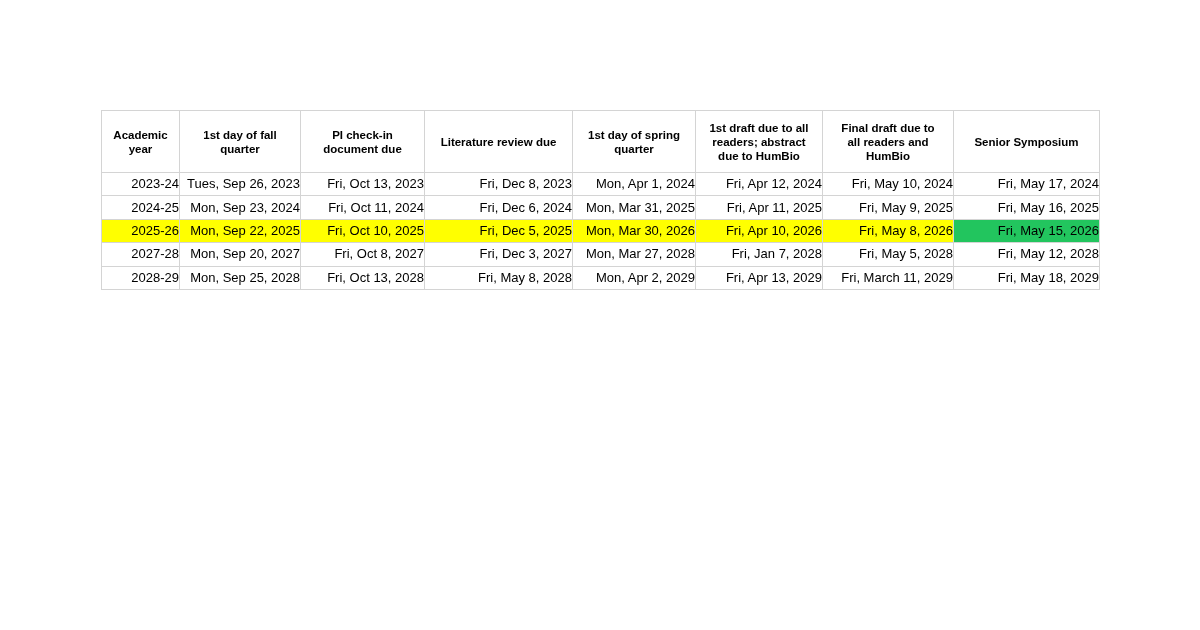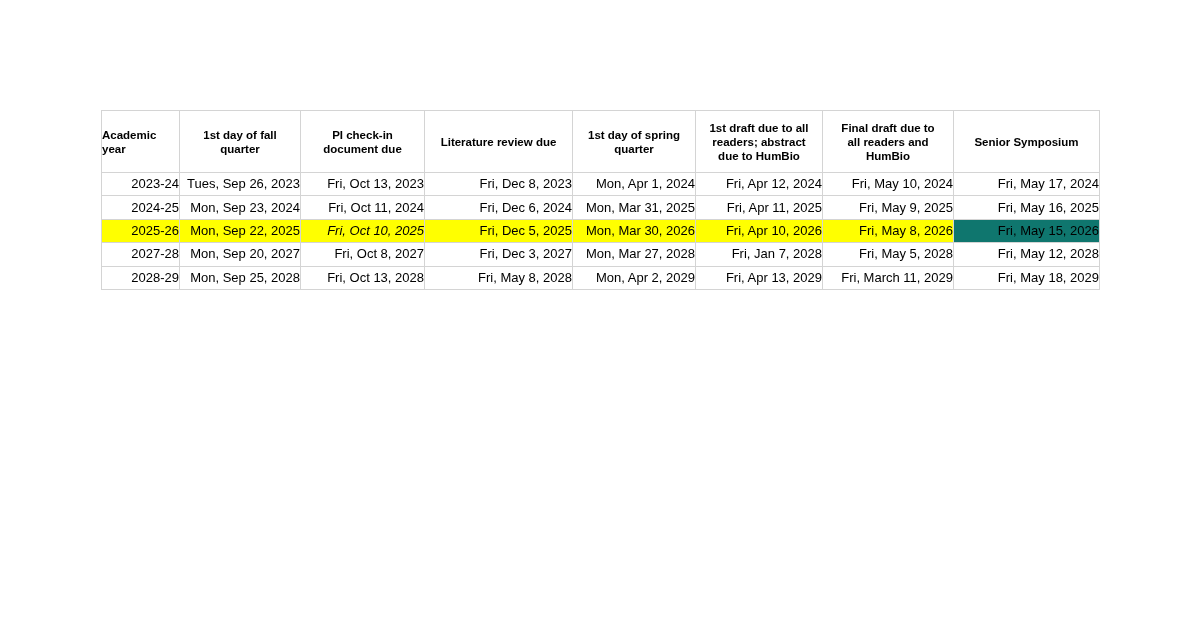--- a/index.html
+++ b/index.html
@@ -44,21 +44,21 @@
   }
   thead th {
     font-size: 11.5px;
     font-weight: bold;
     line-height: 14px;
     text-align: center;
     padding: 3px 5px;
     background: #ffffff;
   }
   thead th.align-left {
-    text-align: left;
+    text-align: center;
     padding-left: 8px;
   }
 
   
   tbody tr {
     height: 23.4px;
   }
   tbody td {
     font-size: 13px;
     line-height: 16px;
@@ -125,26 +125,26 @@
           <td>Fri, Oct 11, 2024</td>
           <td>Fri, Dec 6, 2024</td>
           <td>Mon, Mar 31, 2025</td>
           <td>Fri, Apr 11, 2025</td>
           <td>Fri, May 9, 2025</td>
           <td>Fri, May 16, 2025</td>
         </tr>
         <tr class="highlighted">
           <td style="background: rgb(255, 255, 0); margin-left: 48px;">2025-26</td>
           <td style="background: rgb(255, 255, 0);">Mon, Sep 22, 2025</td>
-          <td style="background: rgb(255, 255, 0); font-style: italic;">Fri, Oct 10, 2025</td>
+          <td style="background: rgb(255, 255, 0);">Fri, Oct 10, 2025</td>
           <td style="background: rgb(255, 255, 0);">Fri, Dec 5, 2025</td>
           <td style="background: rgb(255, 255, 0);">Mon, Mar 30, 2026</td>
           <td style="background: rgb(255, 255, 0);">Fri, Apr 10, 2026</td>
           <td style="background: rgb(255, 255, 0);">Fri, May 8, 2026</td>
-          <td style="background: #0f766e;">Fri, May 15, 2026</td>
+          <td style="background: #22c55e;">Fri, May 15, 2026</td>
         </tr>
         <tr>
           <td>2027-28</td>
           <td>Mon, Sep 20, 2027</td>
           <td>Fri, Oct 8, 2027</td>
           <td>Fri, Dec 3, 2027</td>
           <td>Mon, Mar 27, 2028</td>
           <td>Fri, Jan 7, 2028</td>
           <td>Fri, May 5, 2028</td>
           <td>Fri, May 12, 2028</td>

